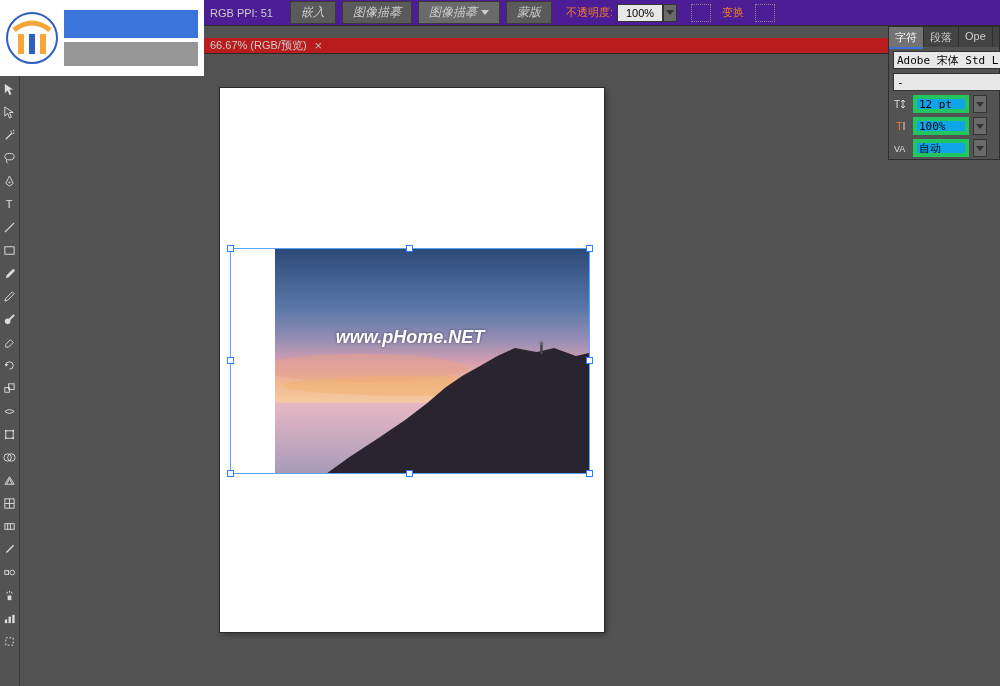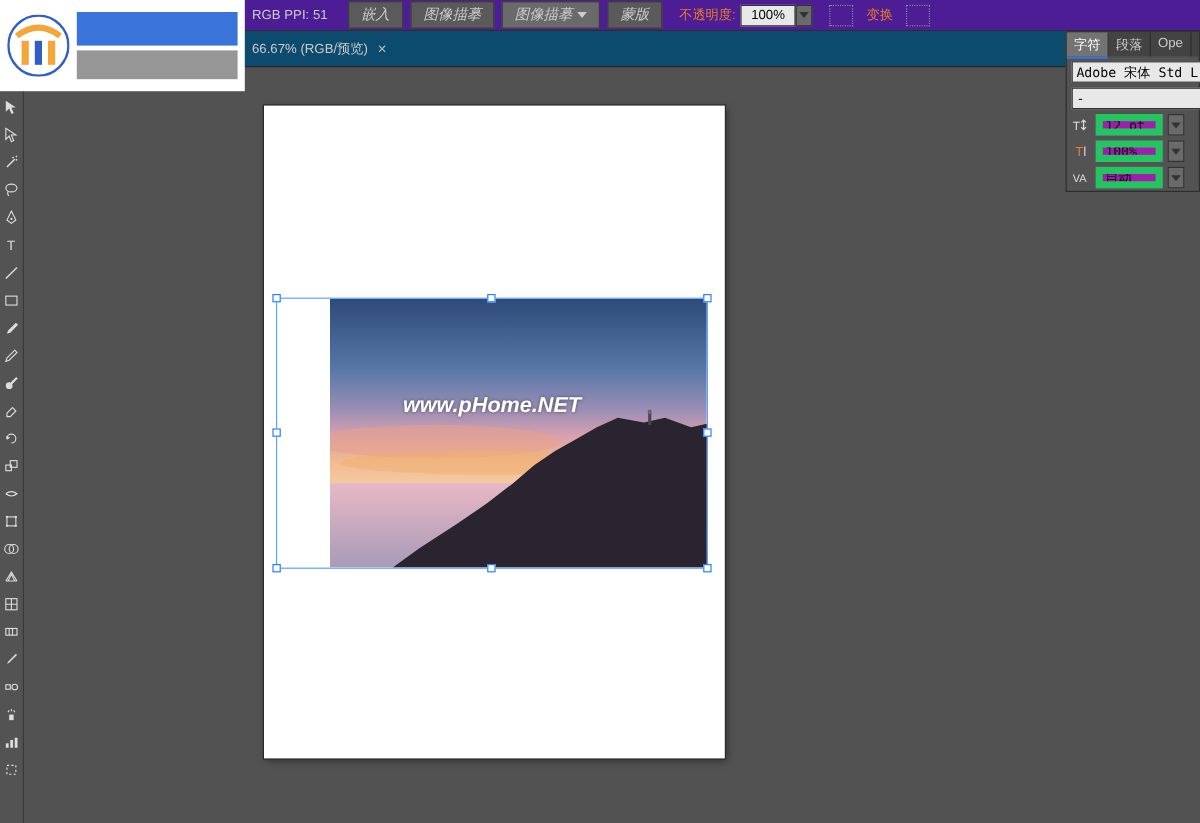--- a/index.html
+++ b/index.html
@@ -10,21 +10,21 @@
 .options-bar .spacer { width: 210px; }
 .opt-label { color: #ccc; margin-right: 14px; }
 .opt-btn { background: #5a5a5a; border: 1px solid #3a3a3a; padding: 2px 10px; margin: 0 3px; color: #ccc; cursor: pointer; font-size: 12px; font-style: italic; }
 .opt-btn.light { background: #6a6a6a; }
 .dropdown-arrow { display: inline-block; width: 0; height: 0; border-left: 4px solid transparent; border-right: 4px solid transparent; border-top: 5px solid #ccc; margin-left: 4px; vertical-align: middle; }
 .opt-orange { color: #ec7b2b; }
 .opacity-input { width: 46px; height: 18px; background: #e8e8e8; border: 1px solid #333; font-size: 11px; text-align: center; }
 .icon-box { width: 20px; height: 18px; border: 1px dotted #888; margin: 0 3px; display: inline-block; }
 
 
-.tab-bar { height: 30px; background: #0c4a6e; display: flex; align-items: center; font-size: 11px; color: #ccc; border-bottom: 1px solid #2a2a2a; }
+.tab-bar { height: 16px; background: #b91c1c; display: flex; align-items: center; font-size: 11px; color: #ccc; border-bottom: 1px solid #2a2a2a; margin-top: 12px; }
 .tab-bar .spacer { width: 210px; }
 .tab-close { margin-left: 8px; cursor: pointer; font-size: 13px; color: #bbb; }
 
 
 .logo-card { position: absolute; top: 0; left: 0; width: 204px; height: 76px; background: #fff; z-index: 50; display: flex; align-items: center; padding: 6px; }
 .logo-graphic { width: 52px; height: 52px; position: relative; flex-shrink: 0; }
 .logo-graphic svg { width: 100%; height: 100%; }
 .logo-bars { margin-left: 6px; flex: 1; }
 .bar-blue { height: 28px; background: #3a74db; margin-bottom: 4px; }
 .bar-gray { height: 24px; background: #969696; }
@@ -46,21 +46,21 @@
 .watermark { position: absolute; top: 78px; left: 0; right: 0; text-align: center; color: #fff; font-size: 18px; font-style: italic; font-weight: bold; text-shadow: 0 0 3px rgba(0,0,0,.5); pointer-events: none; }
 
 
 .char-panel { position: absolute; right: 0; top: 26px; width: 112px; background: #535353; border: 1px solid #2e2e2e; font-size: 11px; color: #ccc; z-index: 20; }
 .panel-tabs { display: flex; height: 20px; background: #434343; }
 .panel-tab { padding: 3px 6px; border-right: 1px solid #2e2e2e; cursor: pointer; font-size: 11px; }
 .panel-tab.active { background: #737373; color: #fff; }
 .panel-hl { height: 2px; background: #3a74db; width: 34px; }
 .panel-row { display: flex; align-items: center; padding: 2px 4px; gap: 4px; }
 .panel-input { flex: 1; height: 18px; background: #e8e8e8; border: 1px solid #333; font-size: 11px; padding: 0 3px; font-family: monospace; }
-.panel-select { width: 56px; height: 18px; background: #a21caf; border: 6px solid #22c55e; font-size: 11px; padding: 0 2px; font-family: monospace; }
+.panel-select { width: 56px; height: 18px; background: #0ea5e9; border: 4px solid #22c55e; font-size: 11px; padding: 0 2px; font-family: monospace; }
 .tiny-icon { width: 16px; height: 16px; display: flex; align-items: center; justify-content: center; color: #ddd; flex-shrink: 0; }
 .tiny-icon svg { width: 14px; height: 14px; }
 .field-btn { width: 14px; height: 18px; background: #6a6a6a; border: 1px solid #333; cursor: pointer; display: flex; align-items: center; justify-content: center; }
 .field-btn .dropdown-arrow { margin: 0; border-top-color: #333; }
 </style>
 </head>
 <body>
 
 <div class="options-bar">
   <div class="spacer"></div>

